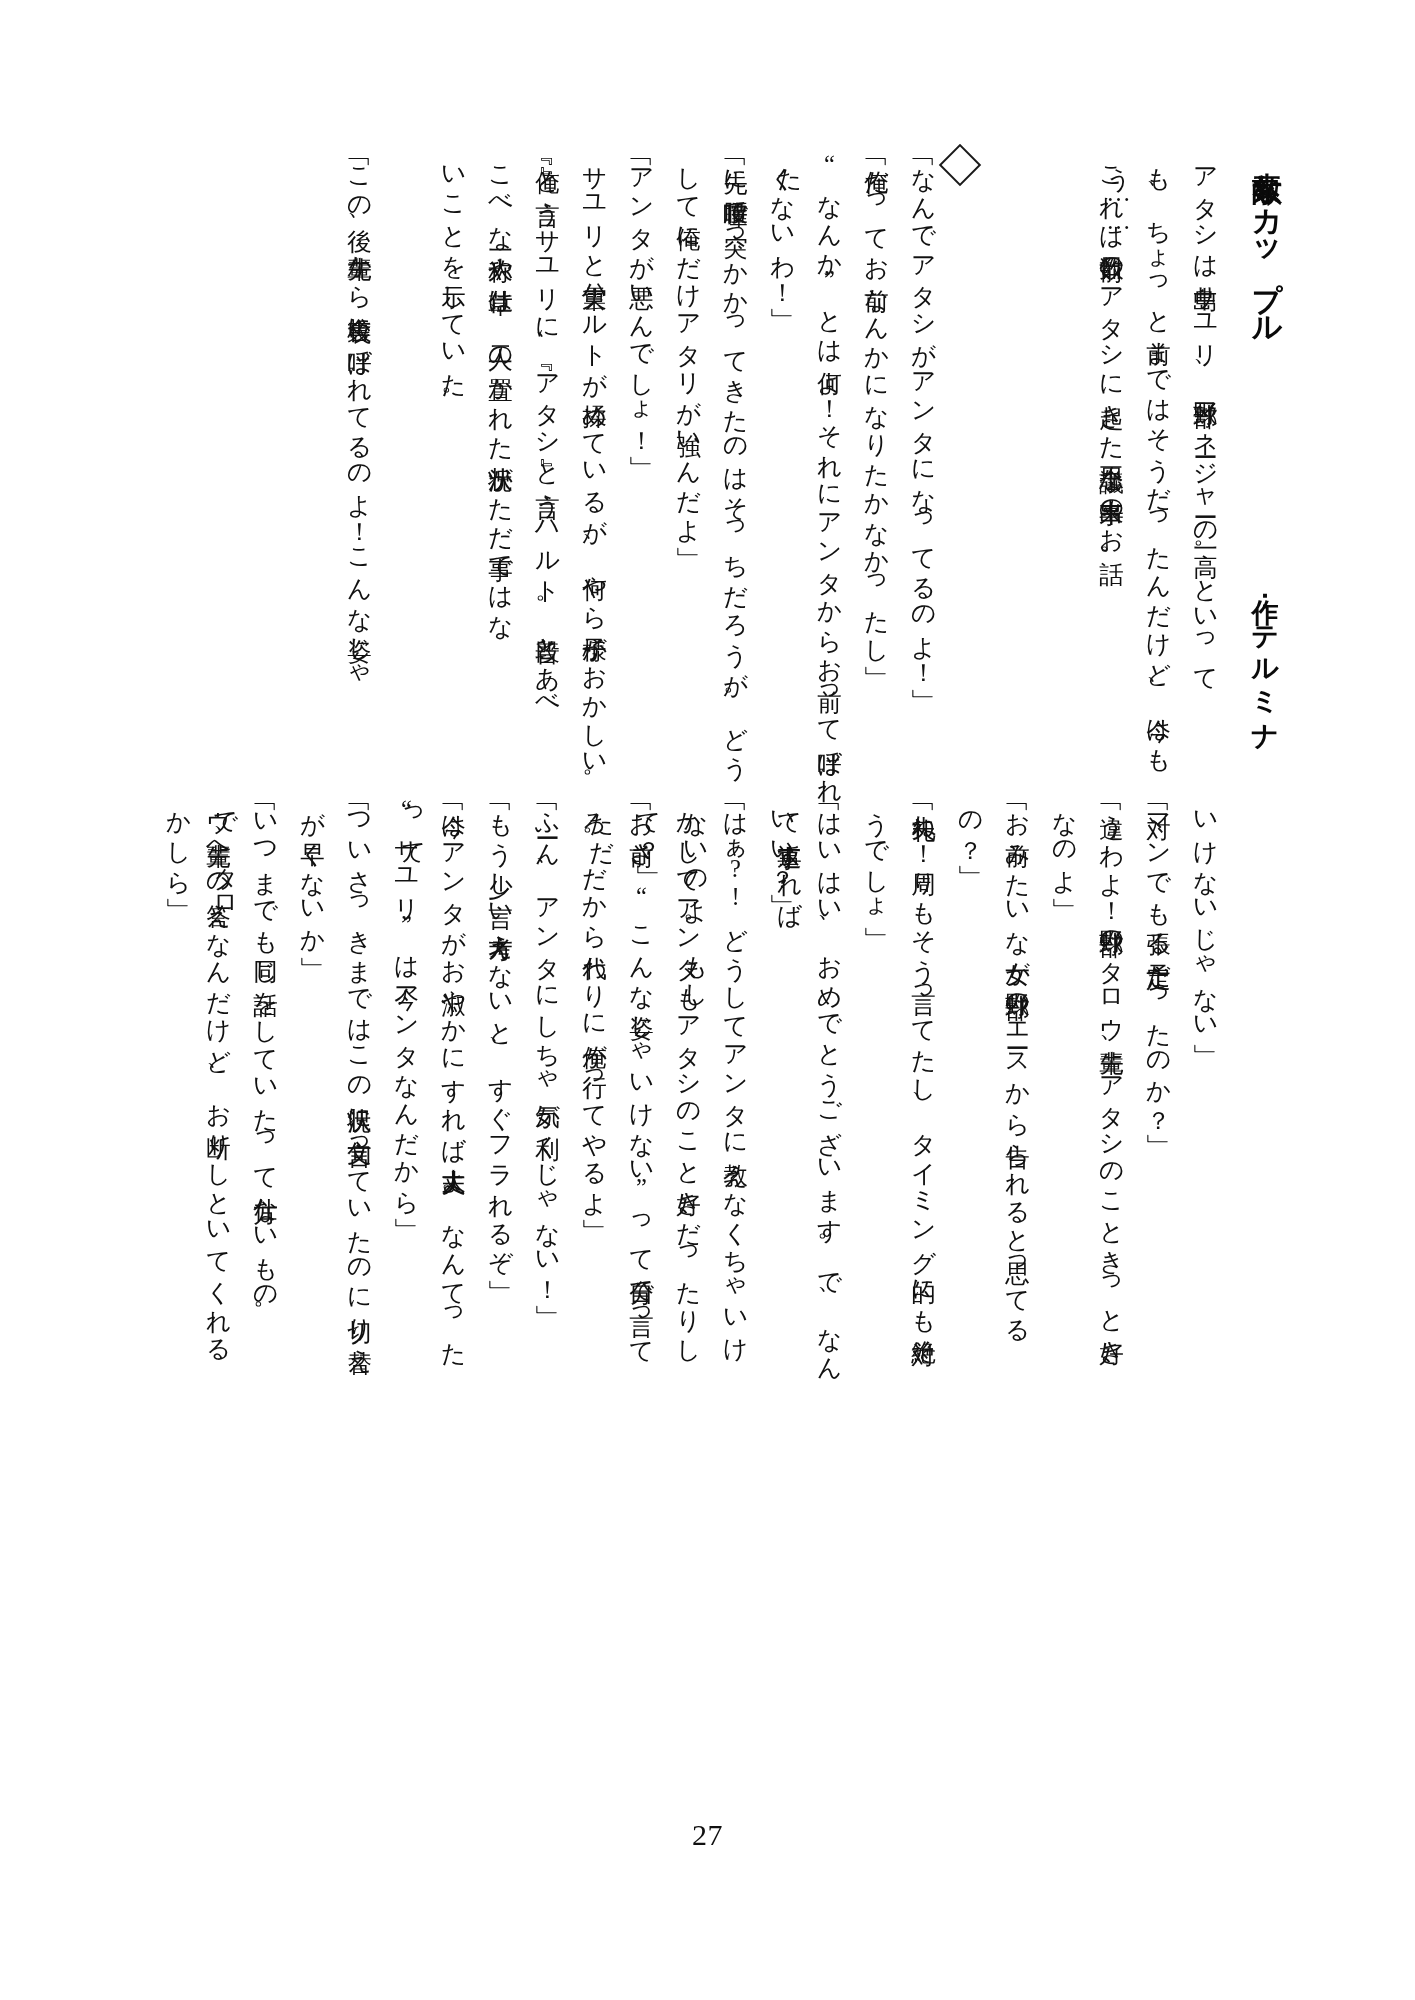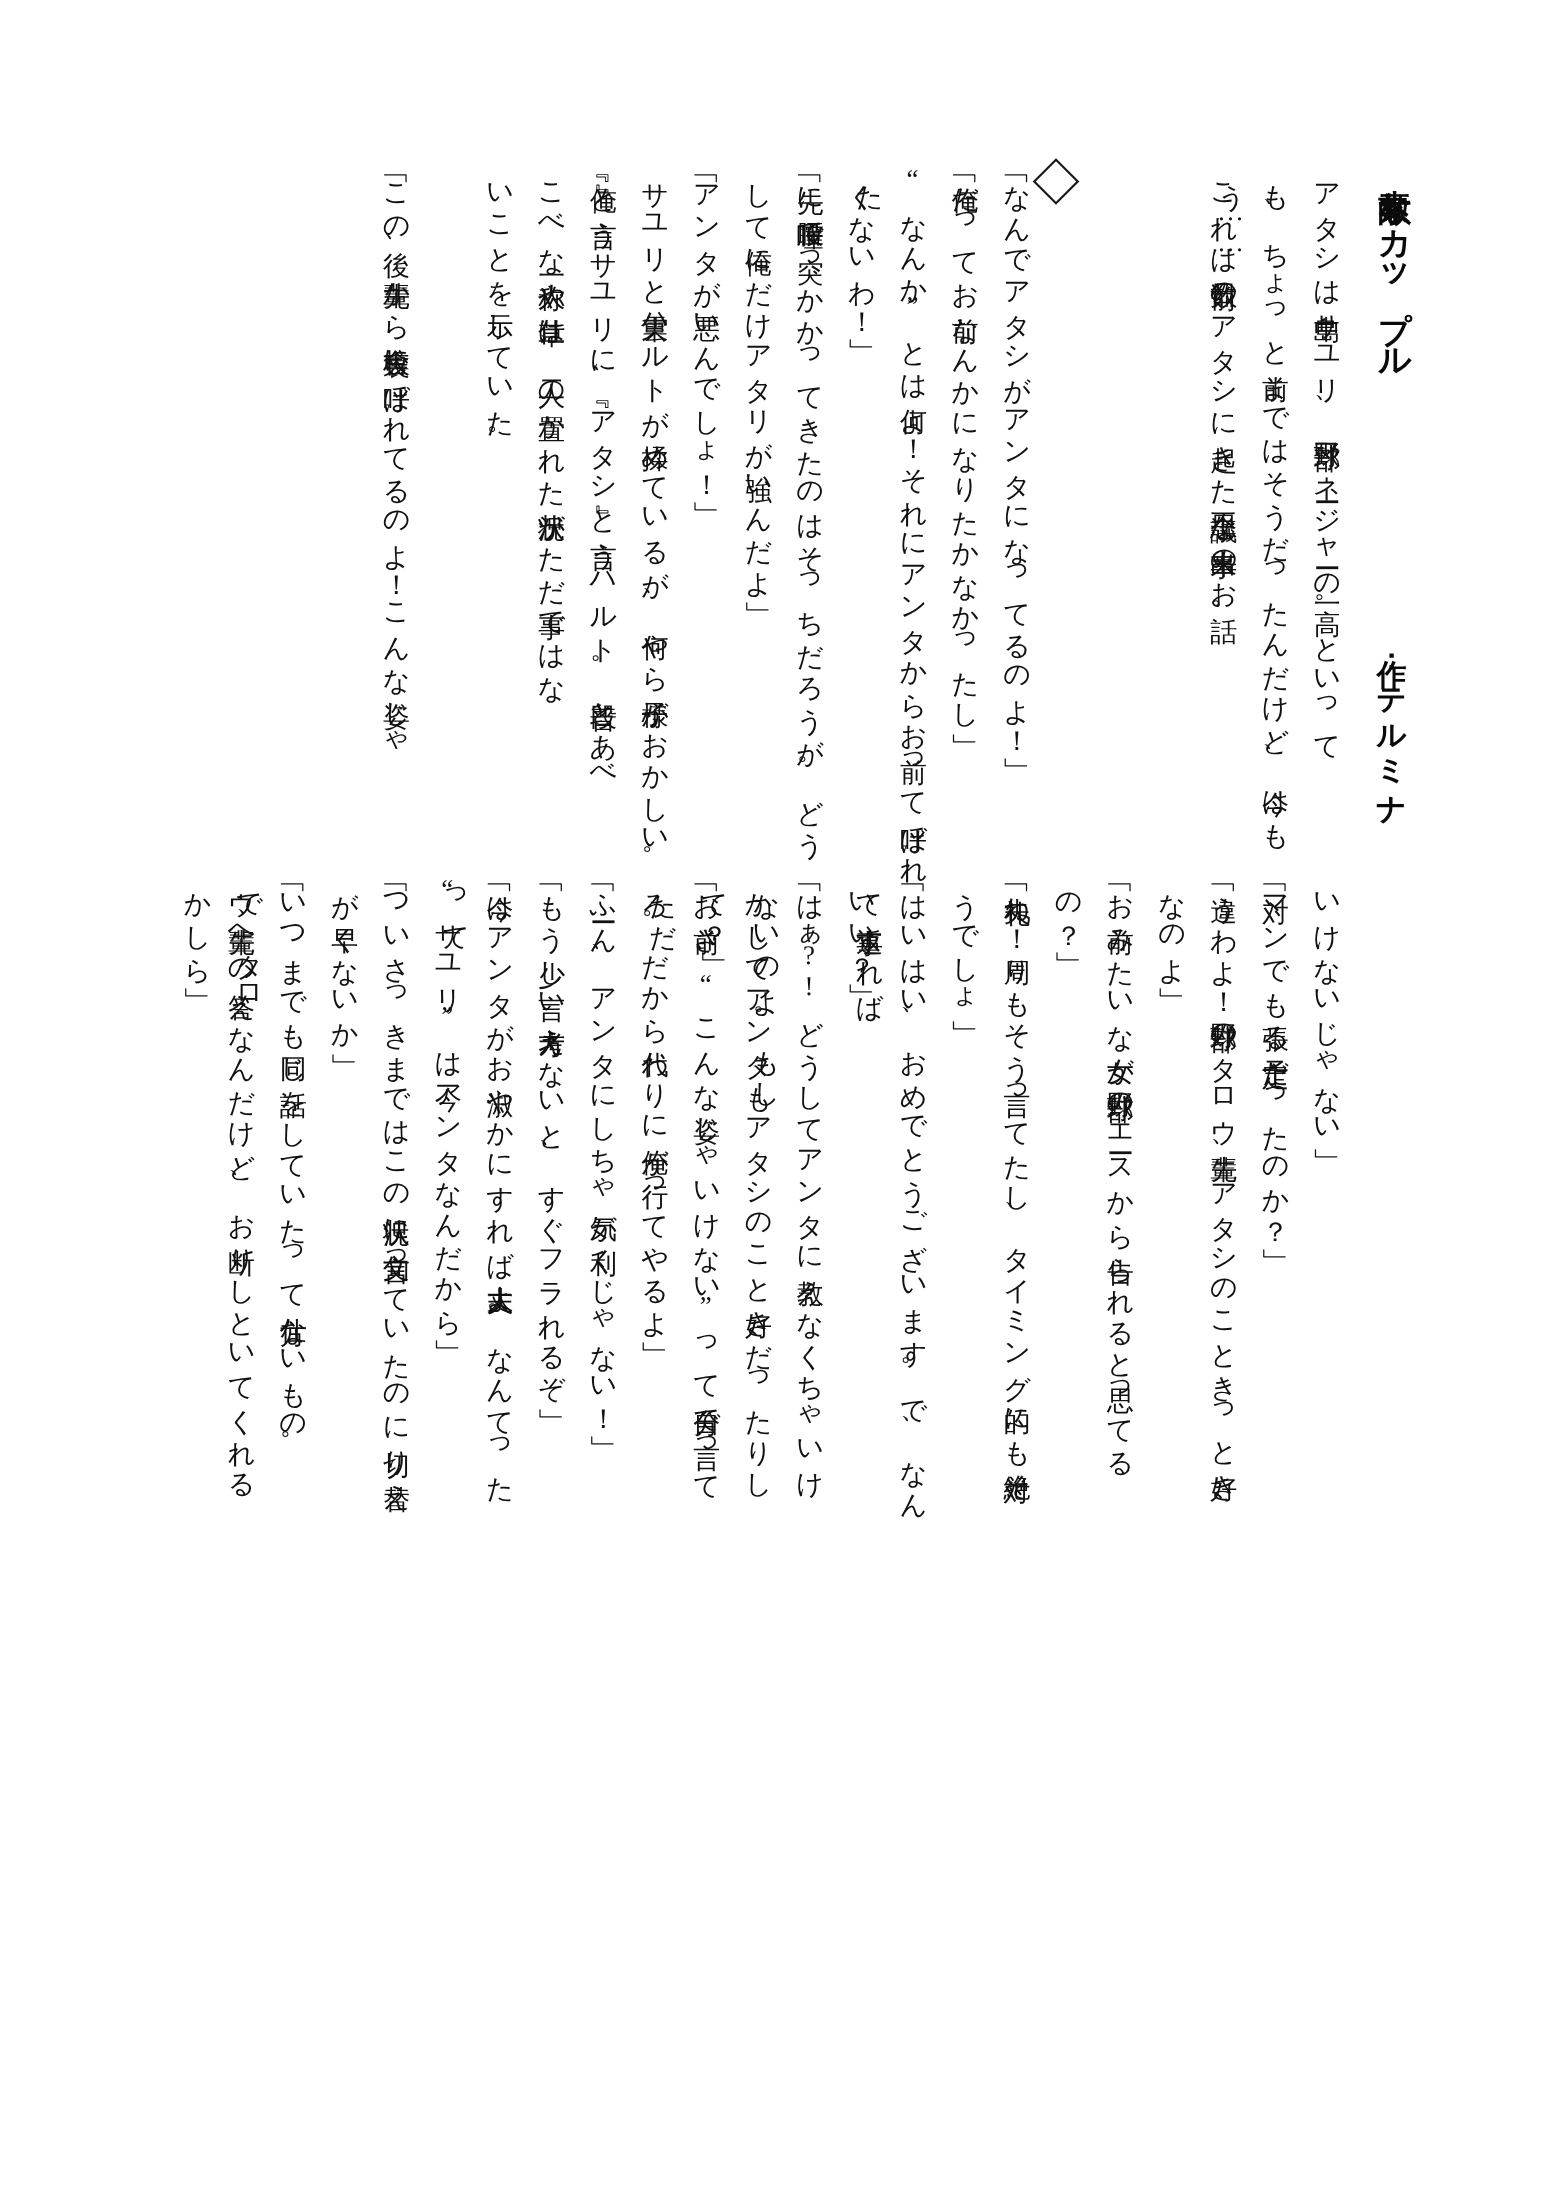--- a/index.html
+++ b/index.html
@@ -167,14 +167,15 @@
   <div class="runblock" style="right:989px; top:795px; height:580px;">“サユリ”は今アンタなんだから」</div>
 
   <div class="runblock" style="right:1036px; top:795px; height:580px;">「ついさっきまではこの状況に文句言っていたのに切り替え</div>
 
   <div class="runblock" style="right:1083px; top:795px; height:580px;">が早くないか」</div>
 
   <div class="runblock" style="right:1130px; top:795px; height:580px;">「いつまでも同じ話をしていたって仕方ないもの。で、タロ</div>
 
   <div class="runblock" style="right:1177px; top:795px; height:580px;">ウ先輩への答えなんだけど、お断りしといてくれるかしら」</div>
 
+  <div id="page-number">27</div>
 
 </div>
 
 </body></html>

